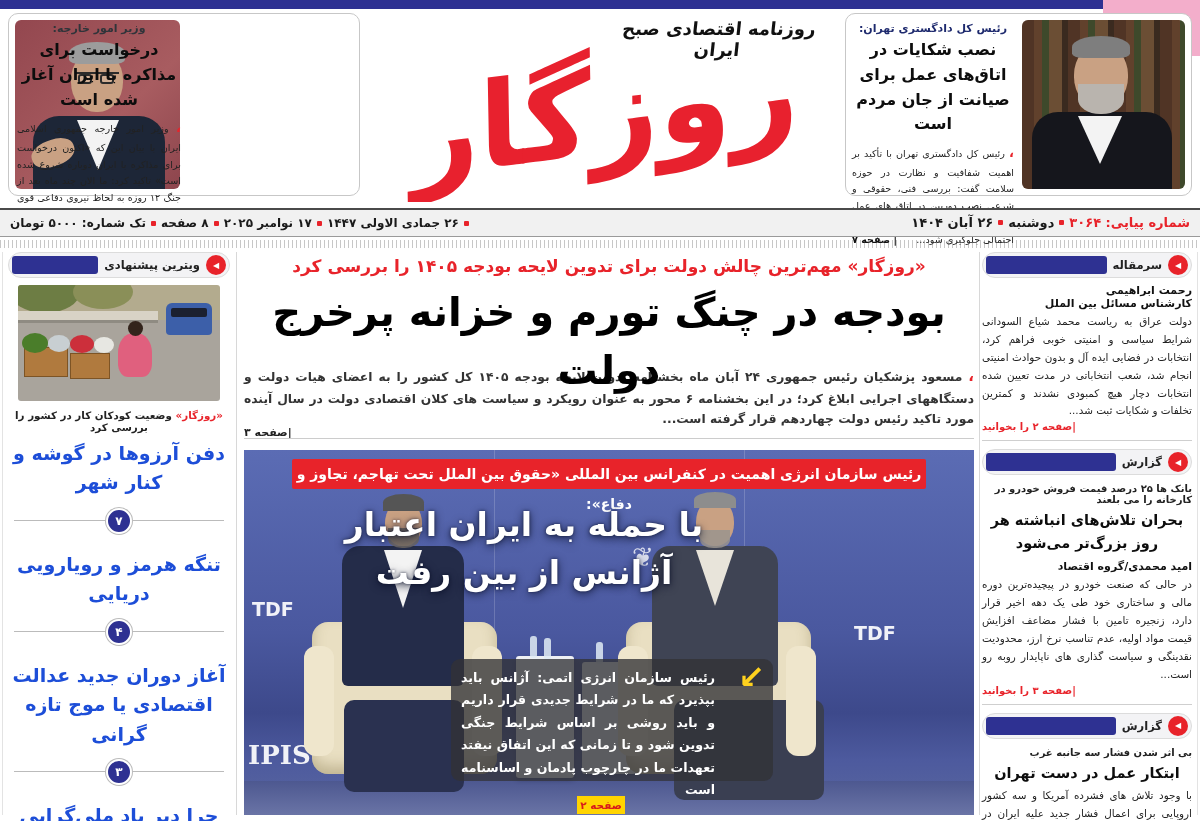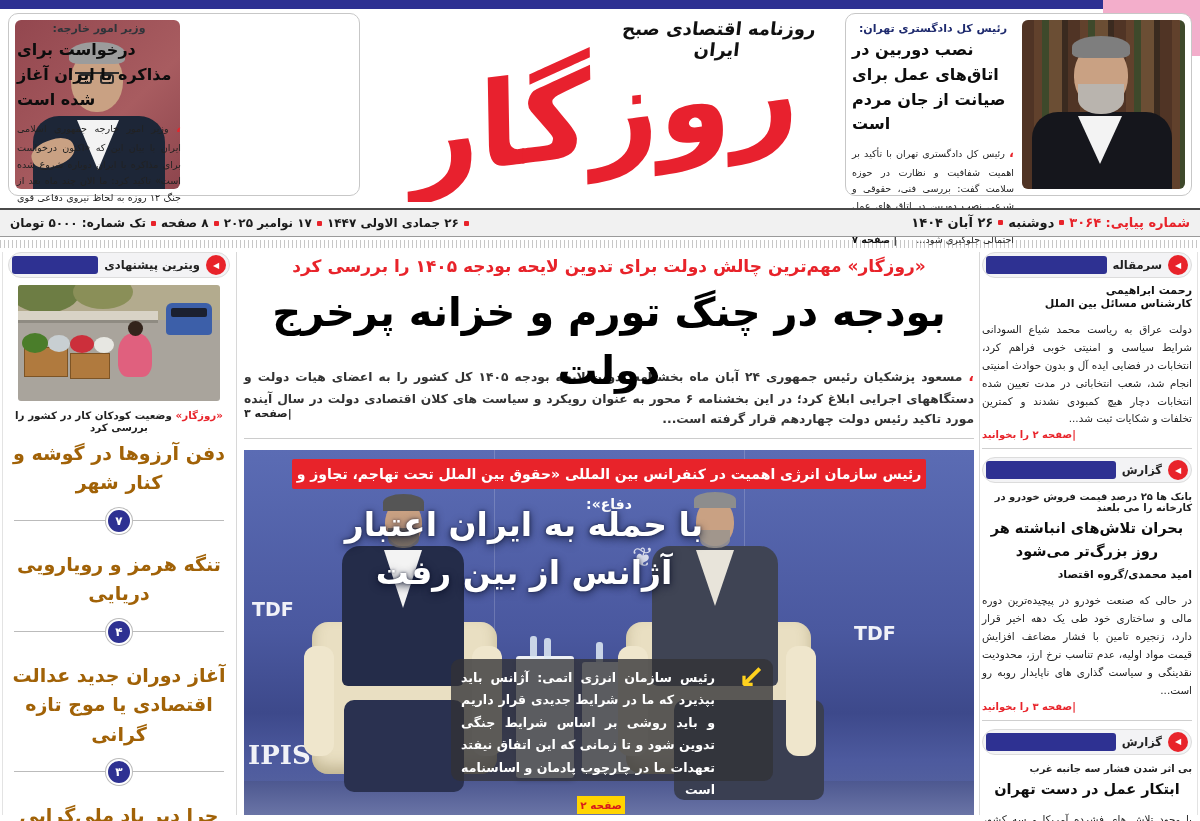--- a/index.html
+++ b/index.html
@@ -15,21 +15,21 @@
   .hbox { position:absolute; top:13px; height:183px; background:#fff; border:1px solid #c7c7c7; border-radius:10px; z-index:3; }
   .hbox-left { left:8px; width:352px; }
   .hbox-right { left:845px; width:347px; }
   .hphoto { position:absolute; top:6px; height:169px; border-radius:6px; overflow:hidden; }
   .hbox-left .hphoto { left:6px; width:165px; }
   .hbox-right .hphoto { right:auto; left:176px; width:163px; }
   .htext { position:absolute; top:8px; }
   .hbox-left .htext { right:178px; left:8px; }
   .hbox-right .htext { right:auto; left:8px; width:162px; right:177px; }
   .hkicker { text-align:center; font-size:11px; font-weight:bold; color:#1e2a6e; }
-  .hheadline { text-align:left; font-size:16px; font-weight:bold; color:#0d0d0d; line-height:1.55; margin-top:3px; }
+  .hheadline { text-align:center; font-size:16px; font-weight:bold; color:#0d0d0d; line-height:1.55; margin-top:3px; }
   .hbody { font-size:9.6px; line-height:1.74; text-align:justify; color:#222; margin-top:5px; font-weight:500; }
   .pref { float:left; font-weight:bold; font-size:9.6px; color:#111; }
   .qmark { color:#e8232a; font-weight:bold; font-size:13px; }
 
   
   .tagline { position:absolute; left:608px; top:18px; width:220px; text-align:center; font-size:18px; font-weight:bold; color:#111; z-index:2; transform:skewX(-6deg); }
   .logo { position:absolute; left:375px; top:22px; width:460px; height:180px; display:flex; align-items:center; justify-content:center; z-index:2; overflow:hidden; }
   .logo span { color:#e8212e; font-size:118px; font-weight:bold; transform:rotate(-7deg) skewX(-6deg); letter-spacing:-6px; line-height:1; }
 
   
@@ -51,38 +51,38 @@
   .pill { display:flex; align-items:center; background:#f3f3f5; border:1px solid #dcdcdc; border-radius:14px; padding:2px 3px; height:26px; }
   .pill .circ { width:20px; height:20px; border-radius:50%; background:#e8232a; color:#fff; display:flex; align-items:center; justify-content:center; font-size:8px; flex:0 0 20px; }
   .pill .lbl { font-size:11.5px; font-weight:bold; color:#222; margin:0 6px; white-space:nowrap; }
   .pill .bar { flex:1; height:18px; background:#2e3192; border-radius:3px; }
 
   
   .rightcol { position:absolute; left:982px; top:252px; width:210px; height:563px; }
   .sec-headline { text-align:center; font-size:14.5px; font-weight:bold; color:#0d0d0d; line-height:1.55; margin-top:8px; }
   .sec-kicker { font-size:10px; font-weight:bold; color:#222; margin-top:8px; }
   .sec-author { font-size:11px; font-weight:bold; color:#111; margin-top:6px; }
-  .sec-body { font-size:10.4px; line-height:1.72; text-align:justify; color:#222; margin-top:11px; }
+  .sec-body { font-size:10.4px; line-height:1.72; text-align:justify; color:#222; margin-top:3px; }
   .sec-link { text-align:left; font-size:10px; font-weight:bold; color:#e8232a; margin-top:1px; }
   .sec-div { border-top:1px solid #cfcfcf; margin:8px 0; }
 
   
   .leftcol { position:absolute; left:8px; top:252px; width:222px; height:563px; }
   .sc-img { position:relative; width:202px; height:116px; margin:7px auto 0; border-radius:3px; overflow:hidden; background:linear-gradient(180deg,#b3ab8e 0 30%,#a9a49c 30% 100%); }
   .sc-kicker { text-align:center; font-size:10.3px; font-weight:bold; color:#222; margin-top:8px; }
-  .sc-headline { text-align:center; font-size:19px; font-weight:bold; color:#a16207; line-height:1.55; margin-top:6px; }
+  .sc-headline { text-align:center; font-size:19px; font-weight:bold; color:#1d4ed8; line-height:1.55; margin-top:6px; }
   .pgrow { position:relative; height:30px; margin-top:8px; }
   .pgrow .line { position:absolute; left:6px; right:6px; top:14px; border-top:1px solid #bbb; }
   .pgrow .pgc { position:absolute; left:50%; transform:translateX(-50%); top:2px; width:26px; height:26px; border-radius:50%; background:#2e3192; color:#fff; font-weight:bold; font-size:12px; display:flex; align-items:center; justify-content:center; border:2px solid #fff; box-shadow:0 0 0 1px #bbb; }
 
   
   .kicker-main { position:absolute; left:244px; top:256px; width:730px; text-align:center; color:#e8232a; font-weight:bold; font-size:17px; z-index:2; }
   .headline-main { position:absolute; left:244px; top:283px; width:730px; text-align:center; color:#000; font-weight:bold; font-size:40px; line-height:1.45; z-index:2; }
   .lead { position:absolute; left:244px; top:364px; width:730px; font-size:12.3px; font-weight:bold; color:#333; line-height:1.65; text-align:justify; }
-  .lead-ref { position:absolute; left:244px; top:407px; font-size:11px; font-weight:bold; color:#222; }
+  .lead-ref { position:absolute; left:244px; top:426px; font-size:11px; font-weight:bold; color:#222; }
   .center-hr { position:absolute; left:244px; top:438px; width:730px; border-top:1px solid #ccc; }
 
   
   .photo { position:absolute; left:244px; top:450px; width:730px; height:365px; overflow:hidden; background:linear-gradient(180deg,#5b6cb4 0%,#4a589f 50%,#3d498b 72%,#4d5a9e 85%,#5a679f 100%); }
   .photo .floor { position:absolute; left:0; bottom:0; width:100%; height:34px; background:linear-gradient(180deg,#4d5890,#6a74a6); }
   .photo .seam { position:absolute; top:0; height:75%; width:1px; background:rgba(255,255,255,.18); }
   .bk-txt { position:absolute; color:rgba(255,255,255,.92); font-weight:bold; }
   .banner { position:absolute; left:48px; top:9px; width:634px; height:30px; background:#e8232a; color:#fff; font-weight:bold; font-size:14px; text-align:center; line-height:30px; border-radius:2px; }
   .overlay { position:absolute; left:55px; top:50px; width:450px; text-align:center; color:#fff; font-weight:bold; text-shadow:0 2px 8px rgba(10,15,40,.8), 0 0 3px rgba(10,15,40,.7); z-index:5; }
   .overlay .l1 { font-size:33px; line-height:1.5; }
@@ -160,21 +160,21 @@
     <div class="hphoto ph-judge">
       <div class="dim"></div>
       <div class="fg-torso" style="left:10px;top:92px;width:140px;height:80px;background:#15161c;"></div>
       <div class="fg-shirt" style="left:56px;top:96px;width:44px;height:48px;"></div>
       <div class="fg-head" style="left:52px;top:24px;width:54px;height:64px;"></div>
       <div class="fg-hair" style="left:50px;top:16px;width:58px;height:22px;background:#7e7e7e;"></div>
       <div class="fg-beard" style="left:56px;top:64px;width:46px;height:30px;"></div>
     </div>
     <div class="htext">
       <div class="hkicker">رئیس کل دادگستری تهران:</div>
-      <h2 class="hheadline">نصب دوربین در اتاق‌های عمل برای صیانت از جان مردم است</h2>
+      <h2 class="hheadline">نصب شکایات در اتاق‌های عمل برای صیانت از جان مردم است</h2>
       <p class="hbody"><span class="qmark">،</span> <span>رئیس کل دادگستری تهران با تأکید بر اهمیت شفافیت و نظارت در حوزه سلامت گفت: بررسی فنی، حقوقی و شرعی نصب دوربین در اتاق های عمل باید هرچه سریع تر انجام تا از تخلفات احتمالی جلوگیری شود...</span><span class="pref">| صفحه ۷</span></p>
     </div>
   </section>
 
   <div class="tagline">روزنامه اقتصادی صبح ایران</div>
   <div class="logo">
       <span>روزگار</span>
     </div>
 
   <div class="dateline">

